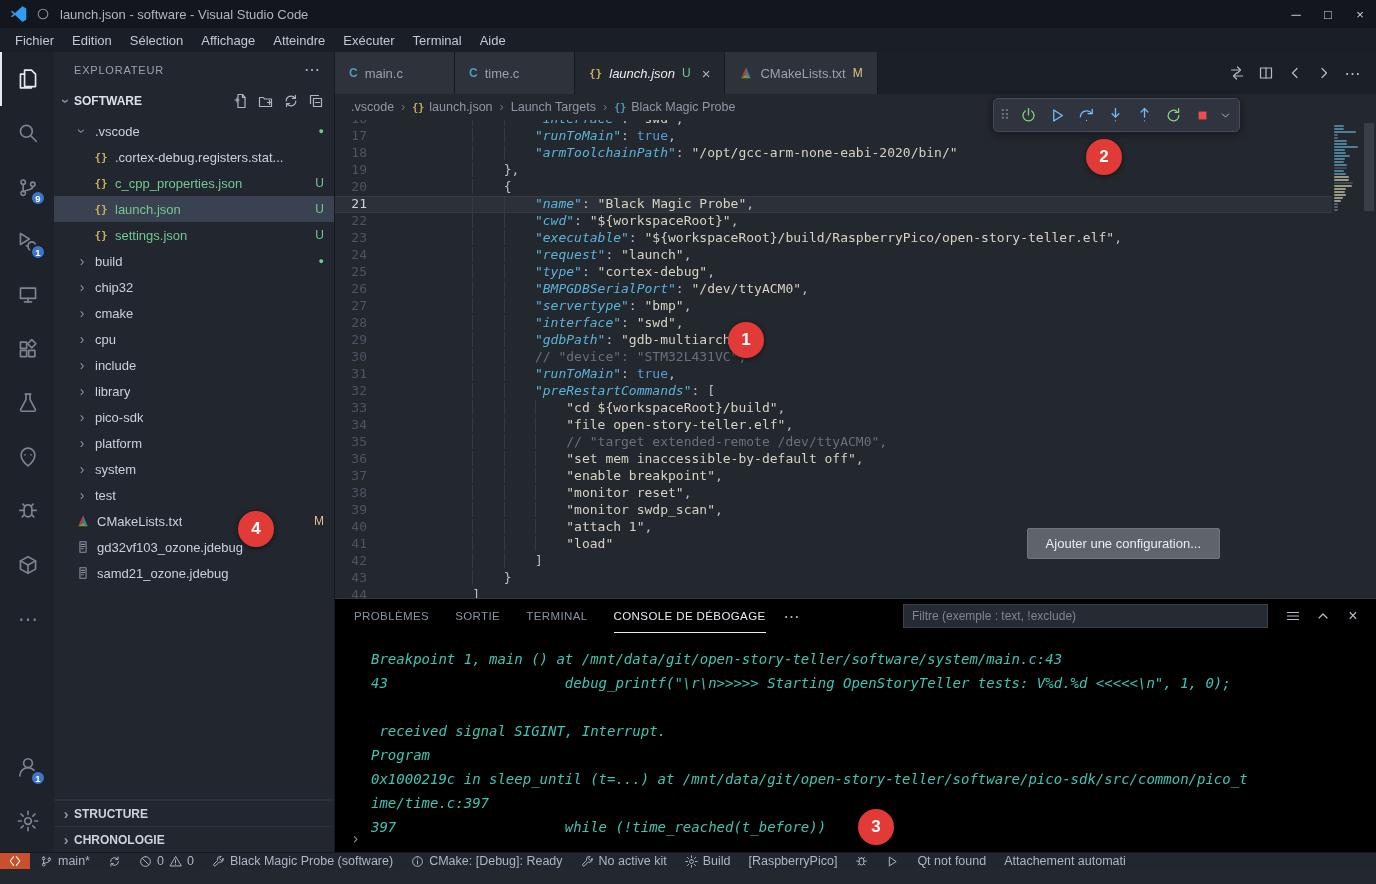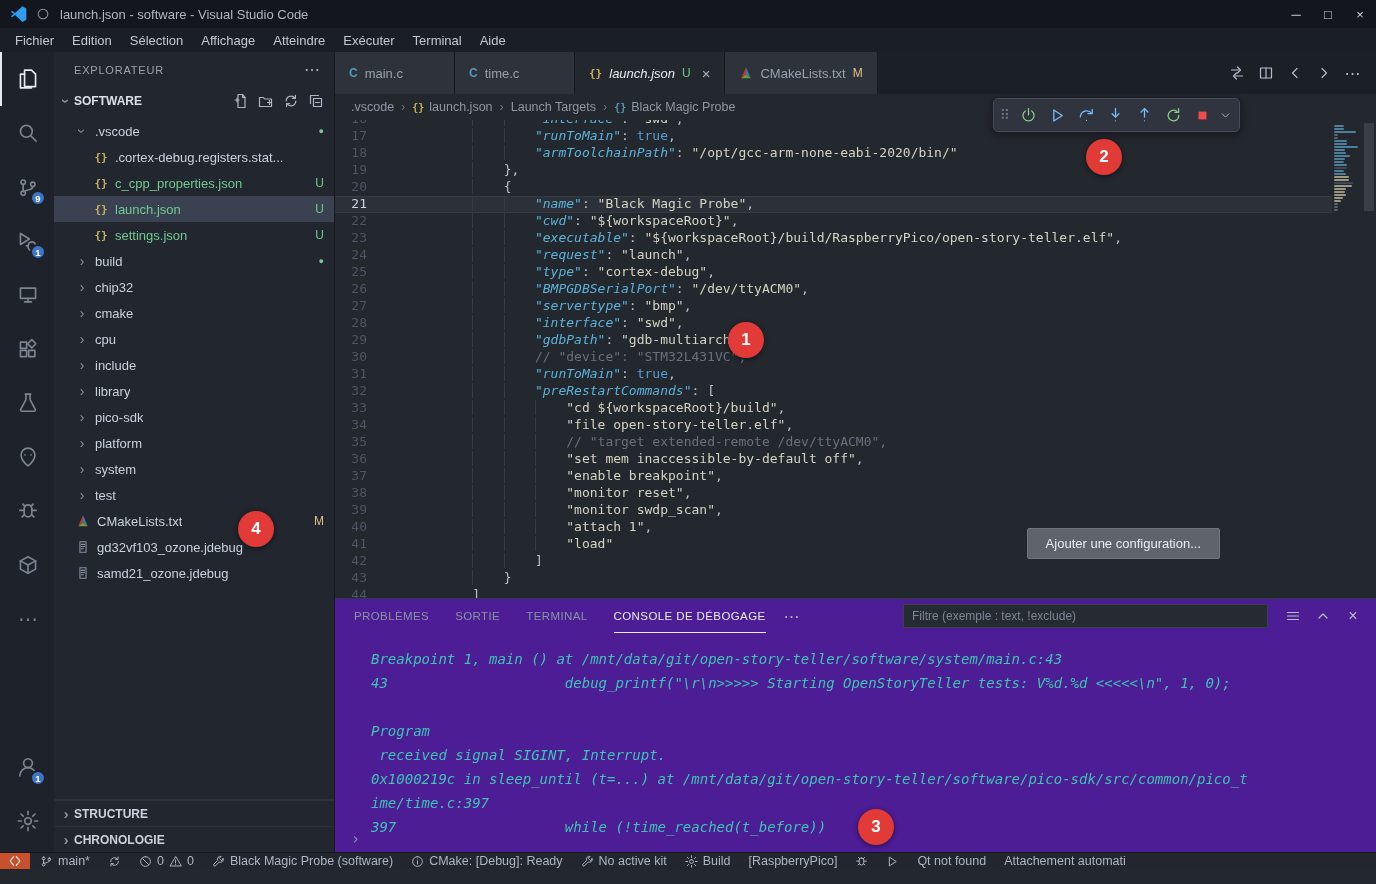--- a/index.html
+++ b/index.html
@@ -110,21 +110,21 @@
   .dbg-btn { width:29px; height:26px; display:flex; align-items:center; justify-content:center; }
   .dbg-btn.power,.dbg-btn.restart { color:#89d185; }
   .dbg-btn.continue,.dbg-btn.step-over,.dbg-btn.step-into,.dbg-btn.step-out { color:#75beff; }
   .dbg-btn.stop { color:#f14c4c; }
   .dbg-chev { width:16px; height:26px; display:flex; align-items:center; justify-content:center; color:#aeb5c0; }
 
   .addcfg { position:absolute; top:408px; right:156px; z-index:10; background:#5f646c; color:#e9ecf1;
     border:1px solid #70757d; border-radius:2px; font:13px "Liberation Sans",sans-serif; padding:7px 18px; }
 
   
-  .panel { height:254px; flex:none; border-top:1px solid #323845; display:flex; flex-direction:column; background:#4c1d95; }
+  .panel { height:254px; flex:none; border-top:1px solid #323845; display:flex; flex-direction:column; background:#000000; }
   .panel-head { height:34px; flex:none; display:flex; align-items:center; padding:0 12px 0 19px; }
   .ptabs { display:flex; gap:26px; height:100%; }
   .ptab { font-size:11.5px; letter-spacing:.4px; color:#8a93a0; display:flex; align-items:center;
     border-bottom:1px solid transparent; }
   .ptab.active { color:#e8ecf2; border-bottom-color:#e8ecf2; }
   .panel-more { margin-left:18px; color:#aeb5c0; font-size:16px; }
   .panel-filter { margin-left:auto; width:365px; height:24px; background:#262b33; border:1px solid #3a414d;
     color:#c5ccd6; font-size:12px; padding:0 8px; outline:none; }
   .panel-filter::placeholder { color:#7d8694; }
   .panel-actions { display:flex; align-items:center; gap:8px; padding-left:14px; color:#b6bdc9; }
@@ -789,22 +789,22 @@
                 </svg>
               </span>
             <span class="ic px">×</span>
           </div>
         </div>
         <div class="console">
           <div>
               <div class="console-line">Breakpoint 1, main () at /mnt/data/git/open-story-teller/software/system/main.c:43</div>
               <div class="console-line">43                     debug_printf("\r\n&gt;&gt;&gt;&gt;&gt; Starting OpenStoryTeller tests: V%d.%d &lt;&lt;&lt;&lt;&lt;\n", 1, 0);</div>
               <div class="console-line">&nbsp;</div>
+              <div class="console-line"> received signal SIGINT, Interrupt.</div>
               <div class="console-line">Program</div>
-              <div class="console-line"> received signal SIGINT, Interrupt.</div>
               <div class="console-line">0x1000219c in sleep_until (t=...) at /mnt/data/git/open-story-teller/software/pico-sdk/src/common/pico_t</div>
               <div class="console-line">ime/time.c:397</div>
               <div class="console-line">397                    while (!time_reached(t_before))</div>
             </div>
           <div class="console-prompt">›</div>
         </div>
       </div>
     </div>
   </div>
 

